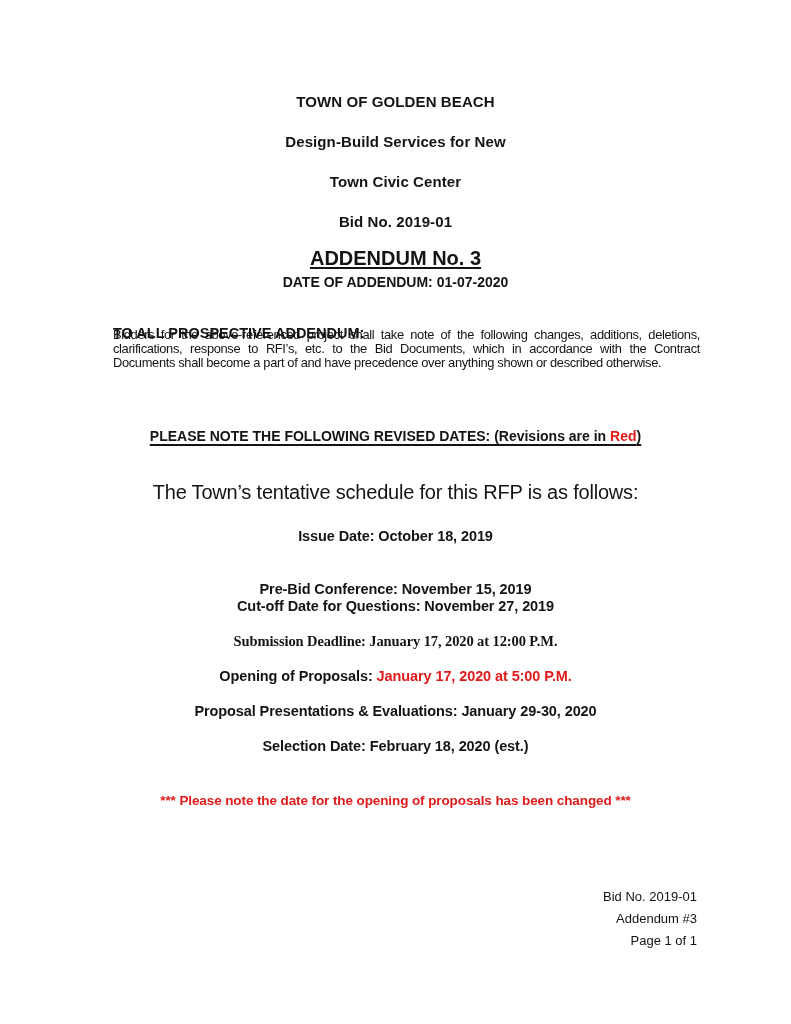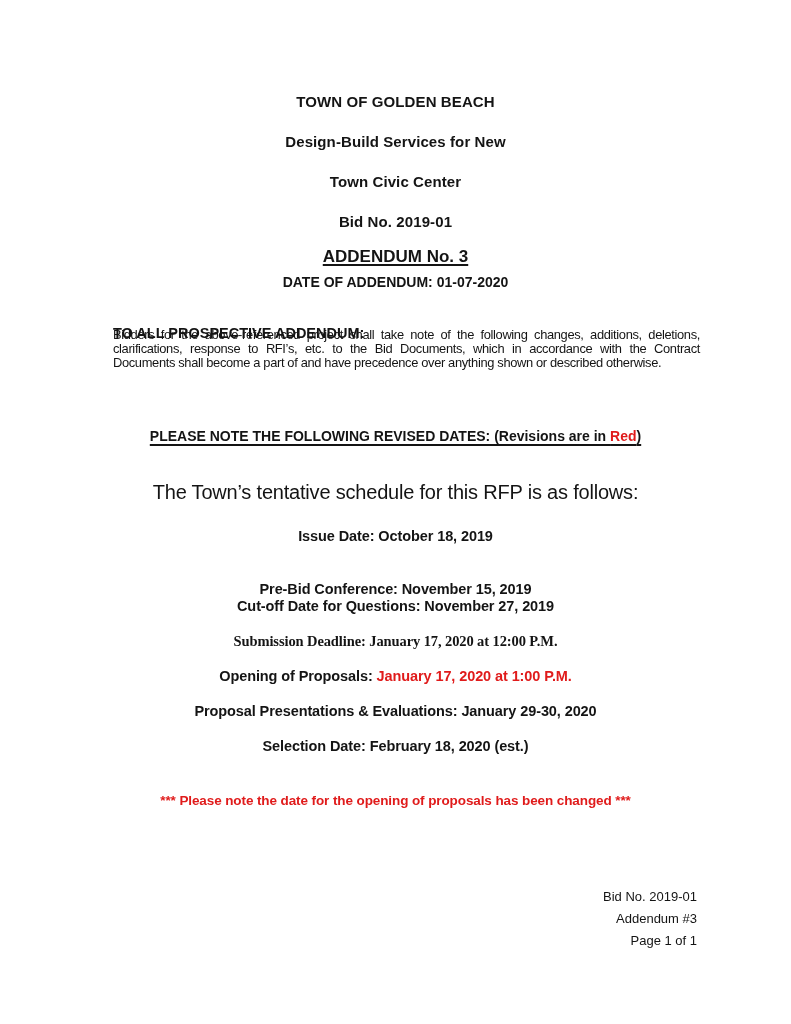--- a/index.html
+++ b/index.html
@@ -23,21 +23,21 @@
     font-size: 15px;
     font-weight: bold;
     letter-spacing: 0.1px;
   }
   .hdr-org      { top: 93px; }
   .hdr-proj1    { top: 133px; }
   .hdr-proj2    { top: 173px; }
   .hdr-bidno    { top: 213px; }
   .hdr-addendum {
     top: 247px;
-    font-size: 17px;
+    font-size: 20px;
     font-weight: bold;
     text-decoration: underline;
     text-decoration-thickness: 2px;
     text-underline-offset: 2px;
   }
   .hdr-adddate  { top: 274px; font-size: 14px; font-weight: bold; }
 
   .bidders-heading {
     top: 325px;
     left: 113px;
@@ -125,21 +125,21 @@
   <div class="abs center please-note">
     <span class="inner"><span>PLEASE NOTE THE FOLLOWING REVISED DATES: (Revisions are in </span><span class="red-text">Red</span><span>)</span></span>
   </div>
 
   <div class="abs center schedule-title">The Town’s tentative schedule for this RFP is as follows:</div>
 
   <div class="abs center schedule-item si-0"><span>Issue Date: October 18, 2019</span><span class="red-text"></span></div>
   <div class="abs center schedule-item si-1"><span>Pre-Bid Conference: November 15, 2019</span><span class="red-text"></span></div>
   <div class="abs center schedule-item si-2"><span>Cut-off Date for Questions: November 27, 2019</span><span class="red-text"></span></div>
   <div class="abs center schedule-item si-3"><span>Submission Deadline: January 17, 2020 at 12:00 P.M.</span><span class="red-text"></span></div>
-  <div class="abs center schedule-item si-4"><span>Opening of Proposals: </span><span class="red-text">January 17, 2020 at 1:00 P.M.</span></div>
+  <div class="abs center schedule-item si-4"><span>Opening of Proposals: </span><span class="red-text">January 17, 2020 at 5:00 P.M.</span></div>
   <div class="abs center schedule-item si-5"><span>Proposal Presentations &amp; Evaluations: January 29-30, 2020</span><span class="red-text"></span></div>
   <div class="abs center schedule-item si-6"><span>Selection Date: February 18, 2020 (est.)</span><span class="red-text"></span></div>
 
   <div class="abs center change-note">*** Please note the date for the opening of proposals has been changed ***</div>
 
   <div class="abs footer">
     <div>Bid No. 2019-01</div>
     <div>Addendum #3</div>
     <div>Page 1 of 1</div>
   </div>

